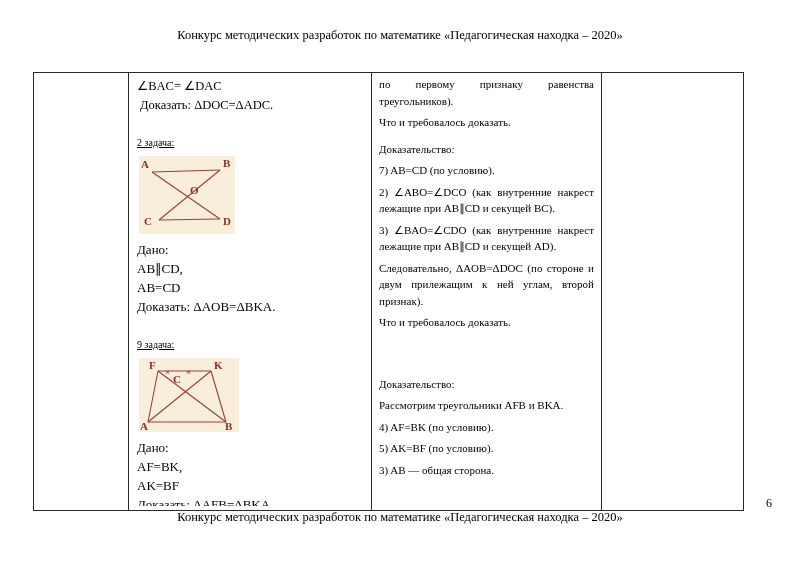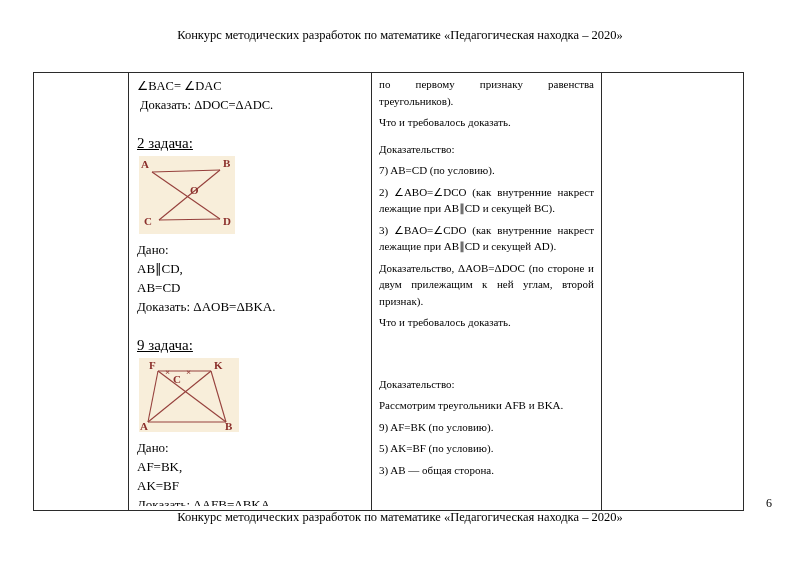--- a/index.html
+++ b/index.html
@@ -34,21 +34,21 @@
   .col1 { width: 95px; }
   .col2 { width: 243px; }
   .col3 { width: 230px; padding: 3px 7px !important; }
   .col4 { width: 142px; }
   .cell-inner { height: 430px; overflow: hidden; }
 
   
   .t-line { font-size: 12.5px; line-height: 16.5px; margin: 2px 0; }
   .t-indent { padding-left: 3px; }
   .task-heading {
-    font-size: 15px; line-height: 16.5px;
+    font-size: 10px; line-height: 16.5px;
     margin: 22px 0 0 0; text-decoration: underline;
   }
   .fig { margin: 4px 0 4px 2px; }
   .given { font-size: 13px; line-height: 16.5px; margin: 0 0 2.5px 0; }
   .given-first { margin-top: 4px; }
 
   
   .proofs p {
     font-size: 11px; line-height: 16.5px;
     margin: 0 0 5px 0; text-align: justify; font-family: Liberation Serif, serif;
@@ -131,28 +131,28 @@
 
     <td class="col3">
       <div class="cell-inner proofs">
         <p>по первому признаку равенства треугольников).</p>
         <p>Что и требовалось доказать.</p>
 
         <p class="gap-top">Доказательство:</p>
         <p>7) AB=CD (по условию).</p>
         <p>2) ∠ABO=∠DCO (как внутренние накрест лежащие при AB∥CD и секущей BC).</p>
         <p>3) ∠BAO=∠CDO (как внутренние накрест лежащие при AB∥CD и секущей AD).</p>
-        <p>Доказательство, ΔAOB=ΔDOC (по стороне и двум прилежащим к ней углам, второй признак).</p>
+        <p>Следовательно, ΔAOB=ΔDOC (по стороне и двум прилежащим к ней углам, второй признак).</p>
         <p>Что и требовалось доказать.</p>
 
         <div class="spacer"></div>
 
         <p>Доказательство:</p>
         <p>Рассмотрим треугольники AFB и BKA.</p>
-        <p>9) AF=BK (по условию).</p>
+        <p>4) AF=BK (по условию).</p>
         <p>5) AK=BF (по условию).</p>
         <p>3) AB — общая сторона.</p>
 
       </div>
     </td>
 
     <td class="col4"></td>
   </tr>
 </tbody>
   </table>

